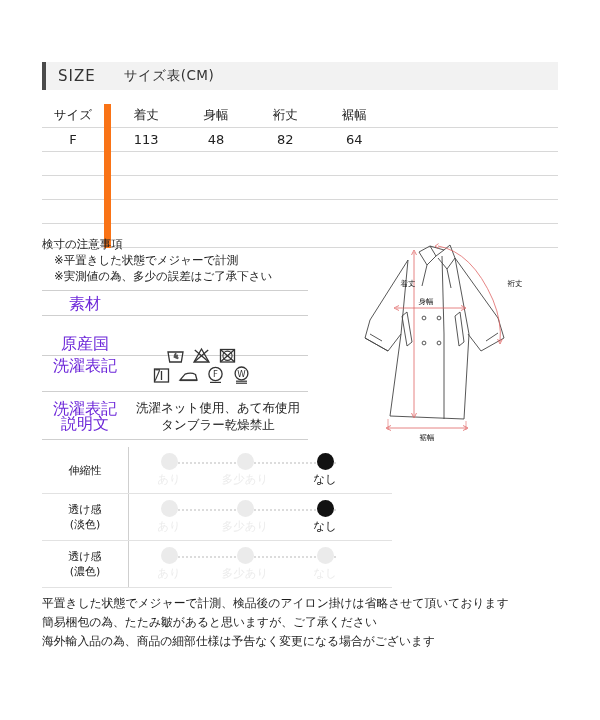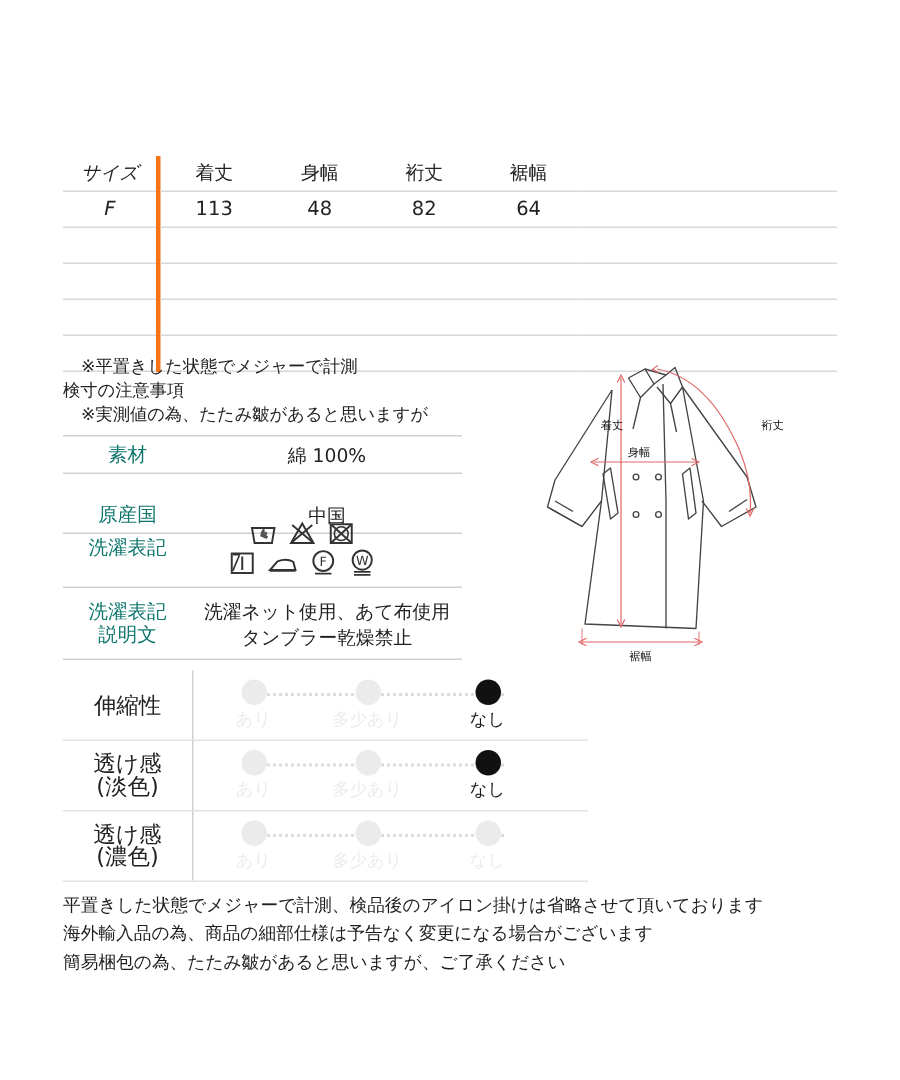--- a/index.html
+++ b/index.html
@@ -63,22 +63,21 @@
   .size-table td {
     height: 23px;
     border-bottom: 1px solid #d8d8d8;
     text-align: center;
     font-size: 13px;
     color: #222222;
     padding: 0;
   }
   .size-table td.col0 {
     width: 72px;
-    border-right: 3px solid #f97316;
-    font-style: italic;
+    border-right: 7px solid #f97316;
   }
   .size-table td.c {
     width: 80px;
   }
   .size-table td.rest {
     width: 204px;
   }
   .size-table tr.head td {
     font-size: 12.5px;
   }
@@ -106,22 +105,22 @@
     left: 42px;
     width: 266px;
     border-bottom: 1px solid #cfcfcf;
     display: flex;
     align-items: center;
     box-sizing: border-box;
   }
   .spec .k {
     width: 86px;
     text-align: center;
-    font-size: 13px;
-    color: #0f766e;
+    font-size: 16px;
+    color: #6d28d9;
     line-height: 15px;
     flex: 0 0 auto;
   }
   .spec .v {
     flex: 1 1 auto;
     text-align: center;
     font-size: 12.5px;
     color: #222222;
     line-height: 17px;
   }
@@ -160,21 +159,21 @@
     align-items: center;
     box-sizing: border-box;
     height: 47px;
   }
   #rating-0 { top: 447px; }
   #rating-1 { top: 494px; }
   #rating-2 { top: 541px; }
   .rating .rk {
     width: 86px;
     text-align: center;
-    font-size: 15px;
+    font-size: 11px;
     line-height: 15px;
     color: #222222;
     flex: 0 0 auto;
     border-right: 1px solid #cfcfcf;
     align-self: stretch;
     display: flex;
     flex-direction: column;
     align-items: center;
     justify-content: center;
   }
@@ -239,20 +238,25 @@
     width: 208px;
     height: 205px;
   }
   .diagram svg { display: block; }
 </style>
 </head>
 <body>
 
 <div class="page">
 
+  <div class="size-header">
+    <div class="accent"></div>
+    <div class="size-label">SIZE</div>
+    <div class="size-title">サイズ表(CM)</div>
+  </div>
 
   <table class="size-table">
     <tbody>
         <tr class="head">
       <td class="col0">サイズ</td>
       <td class="c">着丈</td>
       <td class="c">身幅</td>
       <td class="c">裄丈</td>
       <td class="c">裾幅</td>
       <td class="rest"></td>
@@ -294,33 +298,31 @@
           <td class="c"></td>
       <td class="c"></td>
           <td class="c"></td>
       <td class="c"></td>
           <td class="rest"></td>
     </tr>
   </tbody>
     </table>
 
   <div class="notes">
+    <div class="line">検寸の注意事項</div>
     <div class="line indent">※平置きした状態でメジャーで計測</div>
-    <div class="line">検寸の注意事項</div>
-    <div class="line indent">※実測値の為、たたみ皺があると思いますが</div>
+    <div class="line indent">※実測値の為、多少の誤差はご了承下さい</div>
   </div>
 
   <div class="spec" id="spec-material">
     <div class="k">素材</div>
-    <div class="v">綿 100%</div>
   </div>
 
   <div class="spec" id="spec-origin">
     <div class="k">原産国</div>
-    <div class="v">中国</div>
   </div>
 
   <div class="spec" id="spec-care">
     <div class="k">洗濯表記</div>
     <div class="care-symbols">
       <div class="care-row">
 
         <span>
           <svg width="19" height="17" viewBox="0 0 19 17">
             <path d="M2 5 H17 L15.3 15 H3.7 Z" fill="none" stroke="#333" stroke-width="1.3"></path>
@@ -517,17 +519,17 @@
 
       <text x="56" y="48" font-family="DejaVu Sans, sans-serif" font-size="7.5" fill="#111" text-anchor="middle">着丈</text>
       <text x="74" y="66" font-family="DejaVu Sans, sans-serif" font-size="7.5" fill="#111" text-anchor="middle">身幅</text>
       <text x="163" y="48" font-family="DejaVu Sans, sans-serif" font-size="7.5" fill="#111" text-anchor="middle">裄丈</text>
       <text x="75" y="202" font-family="DejaVu Sans, sans-serif" font-size="7.5" fill="#111" text-anchor="middle">裾幅</text>
     </svg>
   </div>
 
   <div class="disclaimer">
     <div class="line">平置きした状態でメジャーで計測、検品後のアイロン掛けは省略させて頂いております</div>
+    <div class="line">簡易梱包の為、たたみ皺があると思いますが、ご了承ください</div>
     <div class="line">海外輸入品の為、商品の細部仕様は予告なく変更になる場合がございます</div>
-    <div class="line">簡易梱包の為、たたみ皺があると思いますが、ご了承ください</div>
   </div>
 
 </div>
 
 </body></html>

